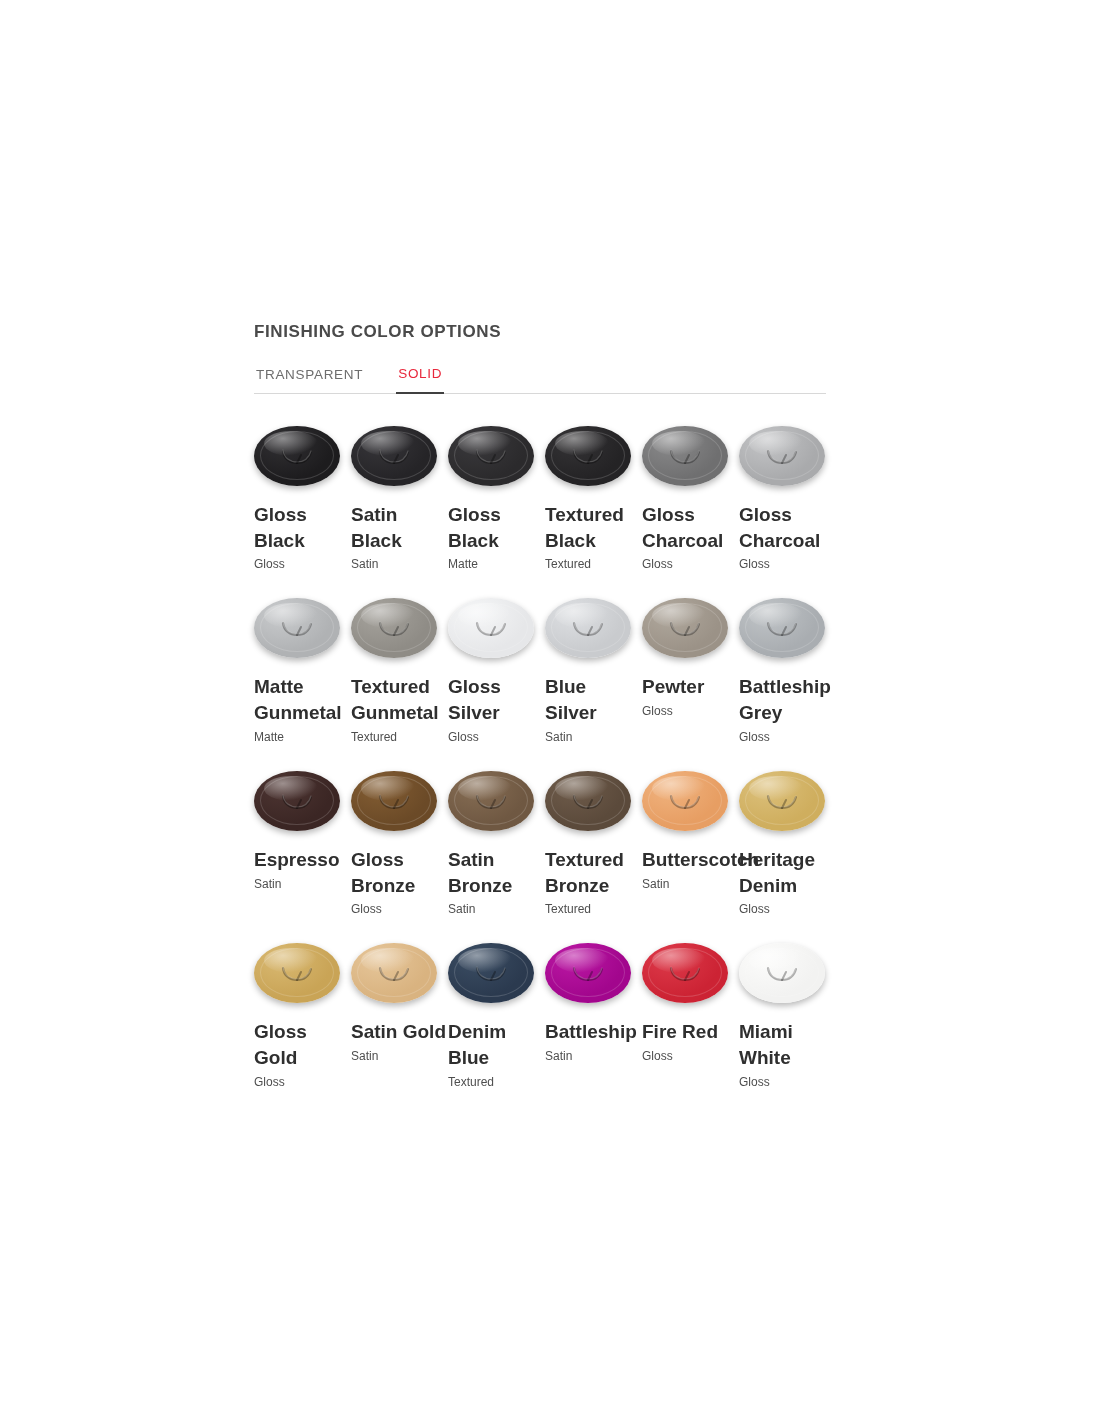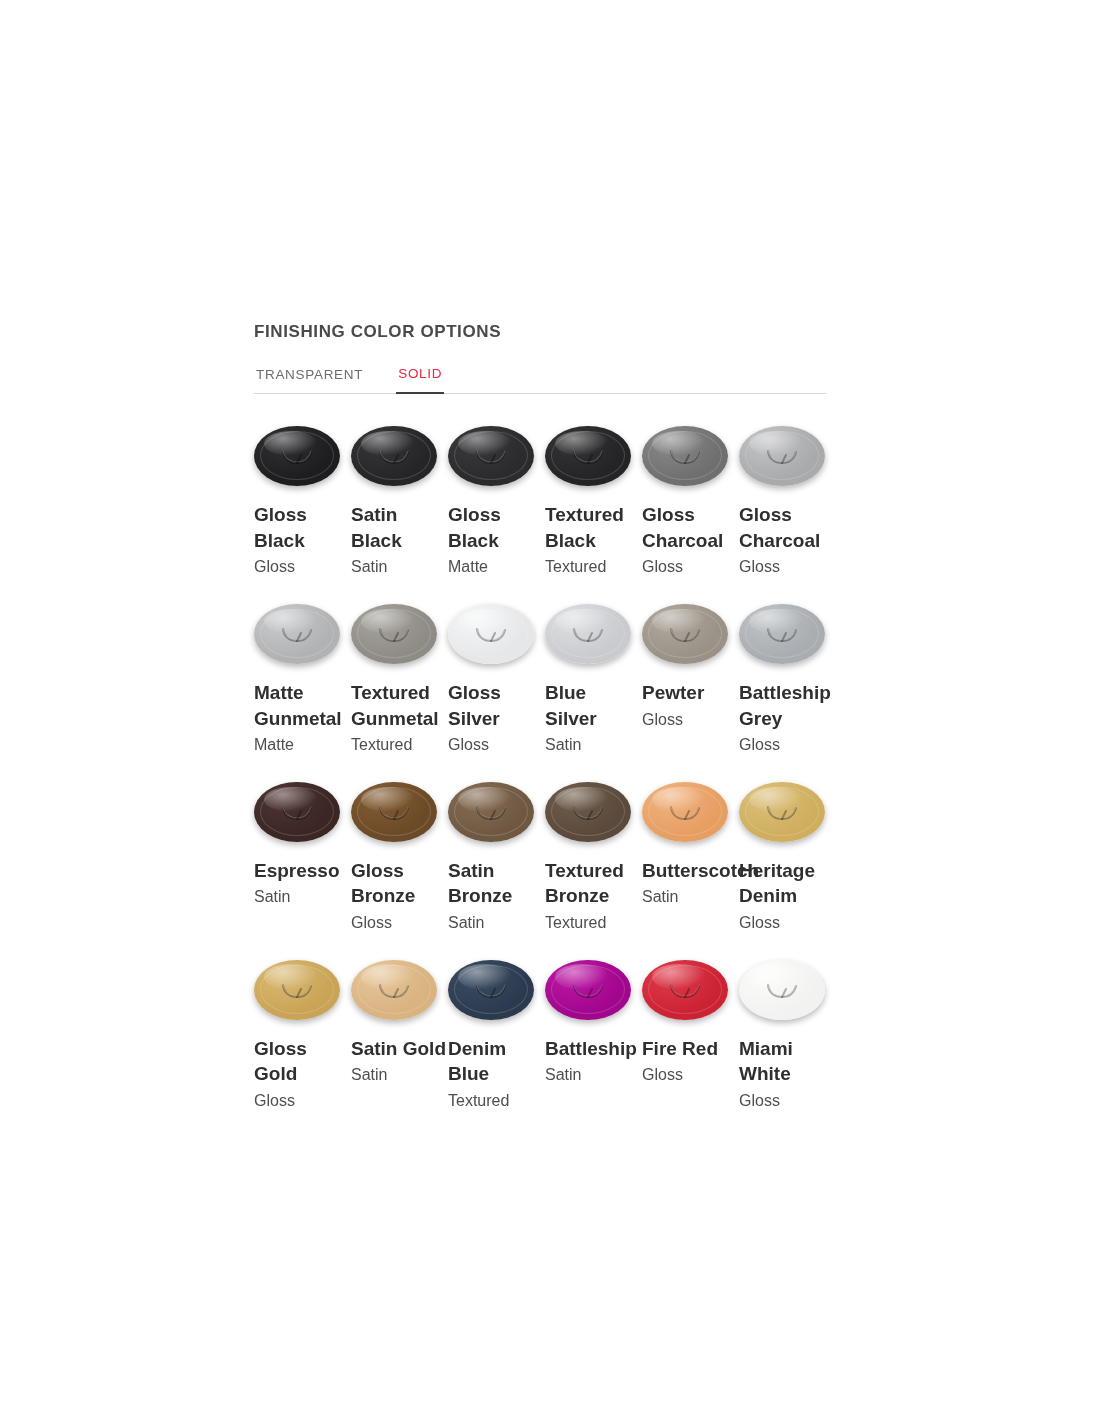--- a/index.html
+++ b/index.html
@@ -119,21 +119,21 @@
   }
   .cap .logo svg { display:block; width:34px; height:18px; }
   .sw-name {
     font-size: 19px;
     font-weight: bold;
     color: #2f2f2f;
     line-height: 1.35;
     margin-bottom: 3px;
   }
   .sw-finish {
-    font-size: 16px;
+    font-size: 12px;
     color: #4e4e4e;
     line-height: 1.35;
   }
 </style>
 </head>
 <body>
 
 <div class="page">
   <div class="panel">
 

